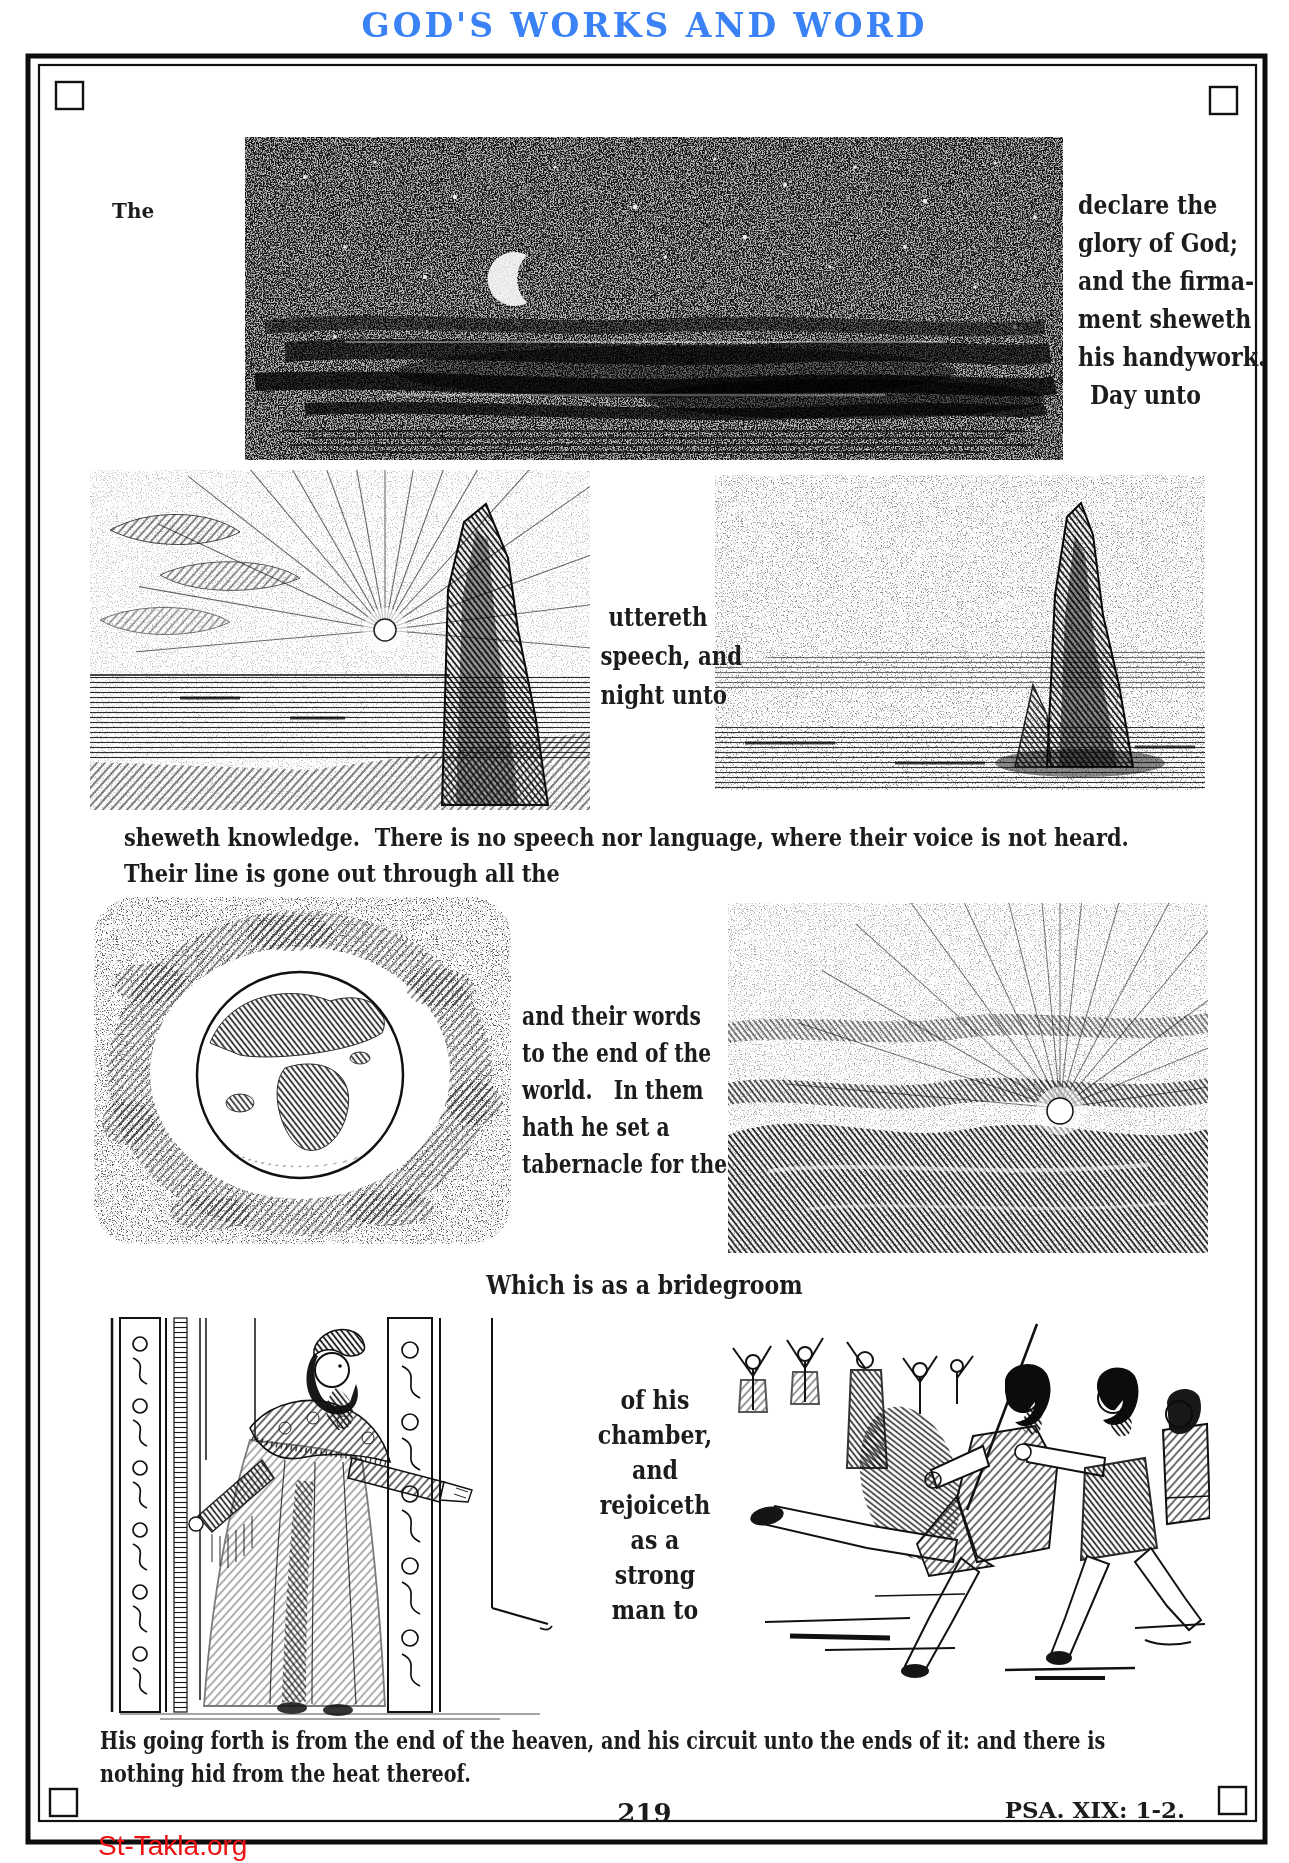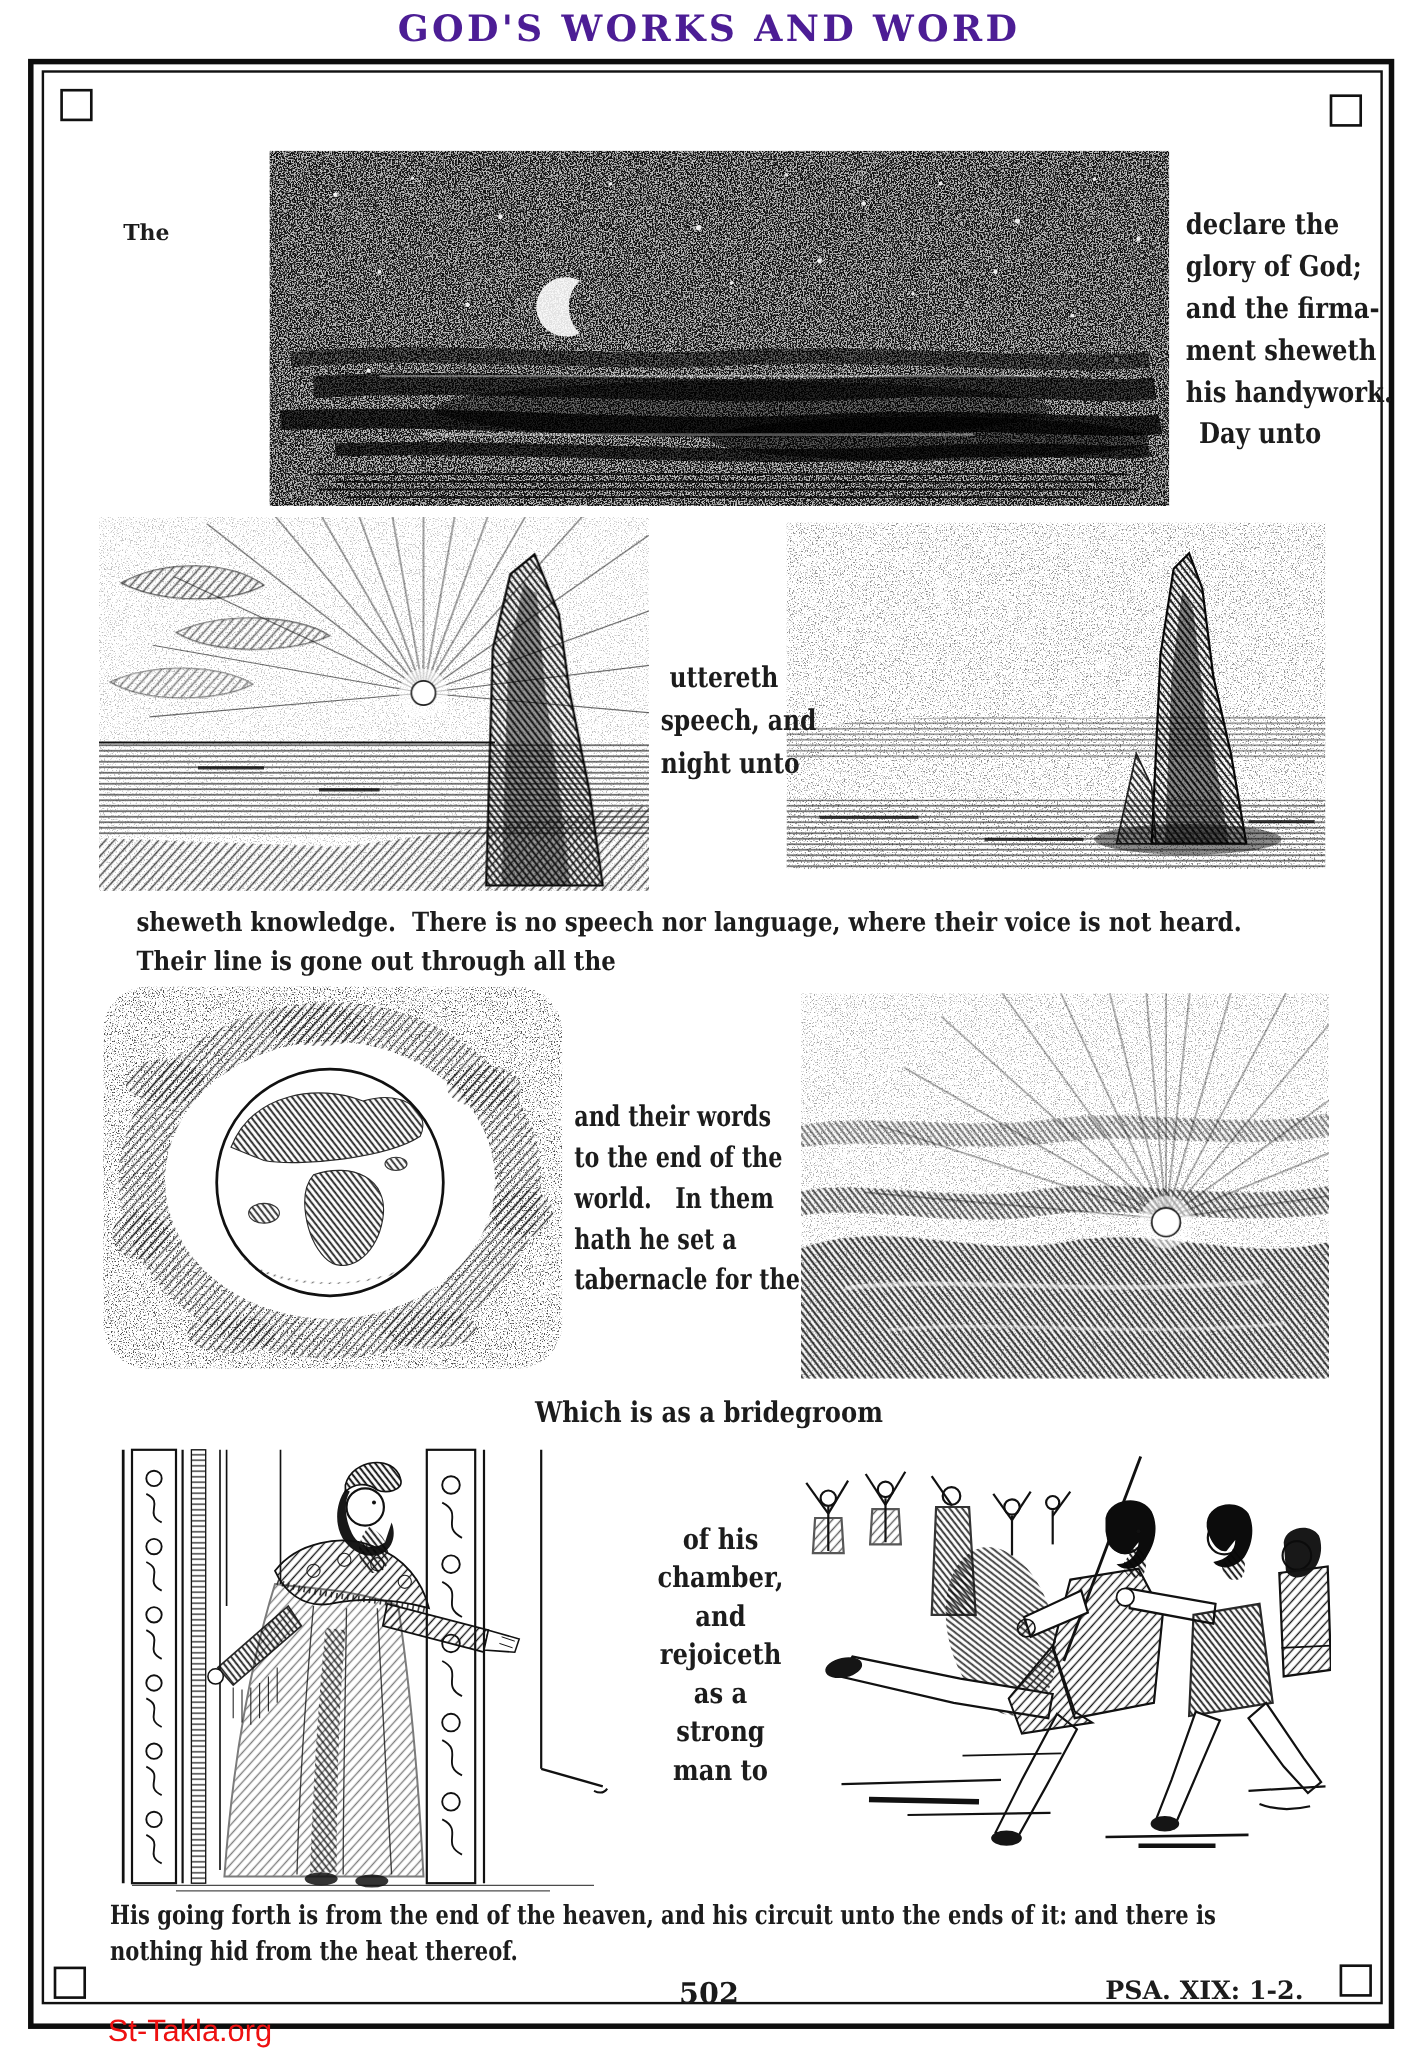--- a/index.html
+++ b/index.html
@@ -2,21 +2,21 @@
 <html><head>
 <meta charset="utf-8">
 <style>
   html,body{margin:0;padding:0;background:#ffffff;}
   .page{position:relative;width:1289px;height:1863px;background:#ffffff;overflow:hidden;
         font-family:"DejaVu Serif", serif;color:#1a1a1a;}
   .abs{position:absolute;}
   .serifb{font-family:"DejaVu Serif", serif;font-weight:700;color:#1c1c1c;}
   .line{white-space:pre;}
   #title{top:6px;left:0;width:1289px;text-align:center;font-size:33px;font-weight:700;
-         letter-spacing:3px;color:#4c1d95;}
+         letter-spacing:3px;color:#3b82f6;}
   
   #t-the{left:112px;top:199px;font-size:20px;}
   #t-b1{left:1078px;top:186px;font-size:26px;line-height:38px;transform:scaleX(.85);transform-origin:left top;}
   #t-b1 .ind{padding-left:14px;}
   #t-b2{left:588px;top:598px;width:140px;text-align:center;font-size:26px;line-height:39px;
         transform:scaleX(.82);transform-origin:center top;}
   #t-b3{left:124px;top:820px;font-size:24px;line-height:36px;transform:scaleX(.87);transform-origin:left top;}
   #t-b4{left:522px;top:998px;font-size:26px;line-height:37px;transform:scaleX(.78);transform-origin:left top;}
   #t-b5{left:0;top:1270px;width:1289px;text-align:center;font-size:26px;transform:scaleX(.85);transform-origin:center top;}
   #t-b6{left:575px;top:1383px;width:160px;text-align:center;font-size:26px;line-height:35px;
@@ -437,16 +437,16 @@
     <div class="line">strong</div>
     <div class="line">man to</div>
   </div>
 
   <div id="t-b7" class="abs serifb">
     <div class="line">His going forth is from the end of the heaven, and his circuit unto the ends of it: and there is</div>
     <div class="line">nothing hid from the heat thereof.</div>
   </div>
 
   <div id="f-site" class="abs" style="color: rgb(238, 17, 17);">St-Takla.org</div>
-  <div id="f-page" class="abs">502</div>
+  <div id="f-page" class="abs">219</div>
   <div id="f-ref" class="abs serifb">PSA. XIX: 1-2.</div>
 
 </div>
 
 </body></html>

